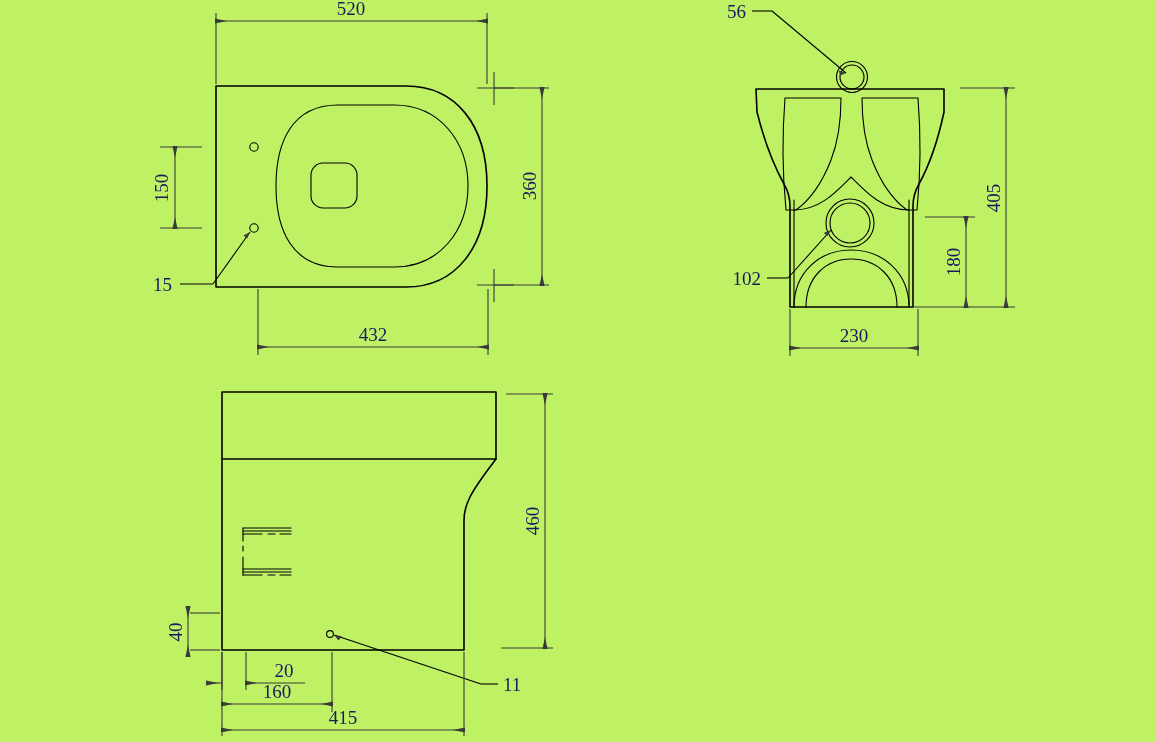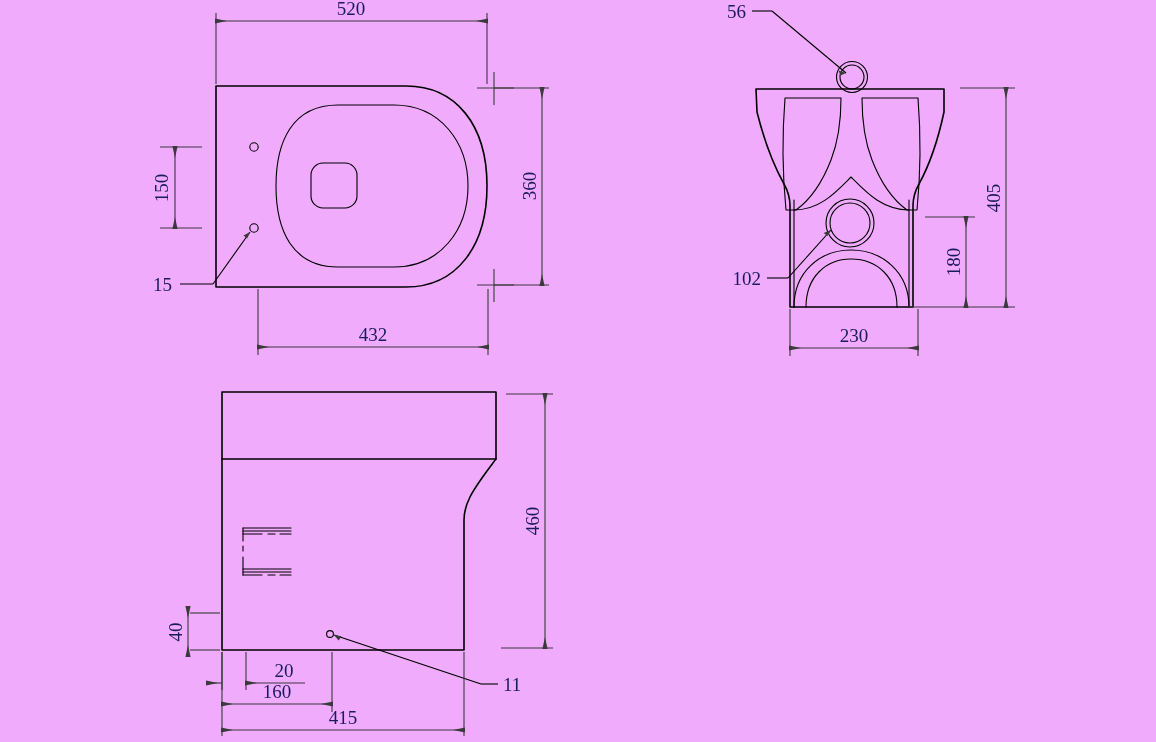--- a/index.html
+++ b/index.html
@@ -4,21 +4,21 @@
 <style>
   html, body {
     margin: 0;
     padding: 0;
     background: #ffffff;
   }
   #sheet {
     position: relative;
     width: 1156px;
     height: 742px;
-    background: #f0abfc;
+    background: #bef264;
     font-family: "Liberation Serif", "DejaVu Serif", serif;
     overflow: hidden;
   }
   svg { display: block; }
   .dimtext {
     font-family: "Liberation Serif", "DejaVu Serif", serif;
     font-size: 19px;
     fill: #1a1a5e;
   }
   .dimtext-v {

